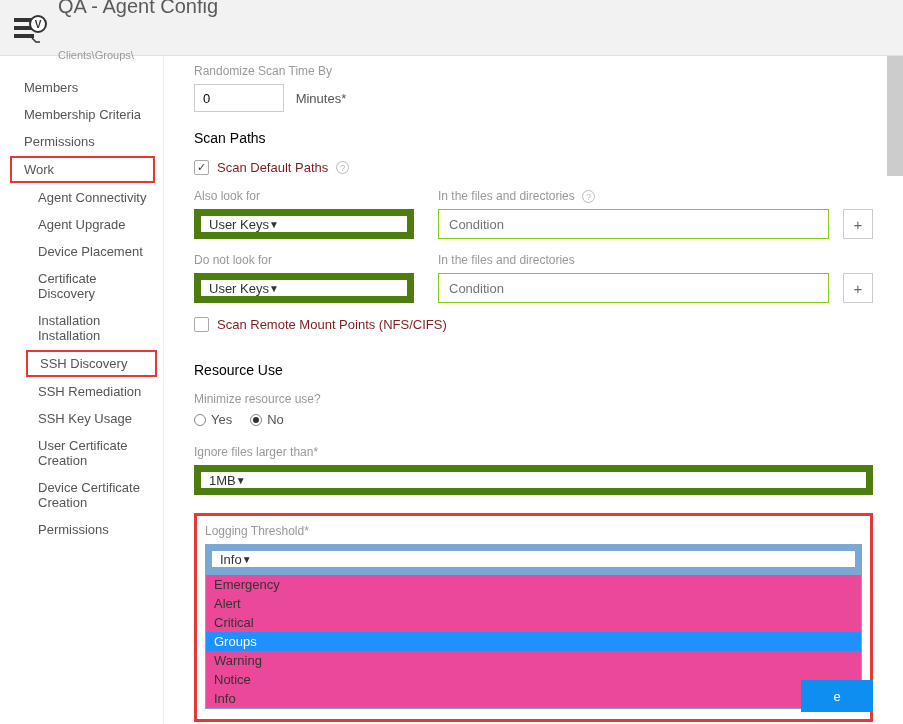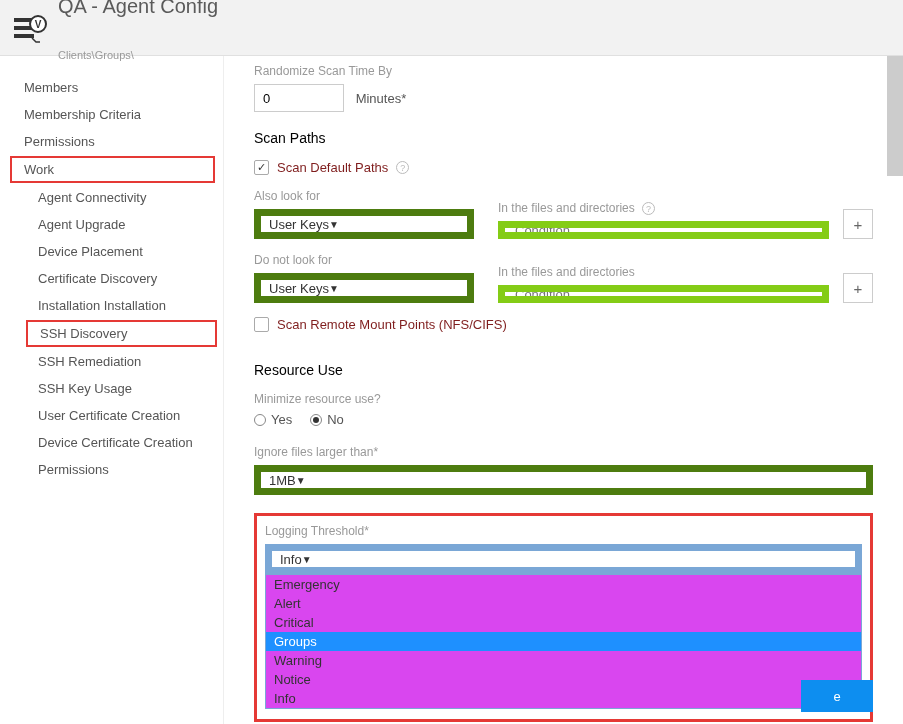--- a/index.html
+++ b/index.html
@@ -7,21 +7,21 @@
     
     .header { background: #f2f2f2; height: 56px; display: flex; align-items: center; padding: 8px 12px; border-bottom: 1px solid #e0e0e0; }
     .header-icon { width: 36px; height: 32px; margin-right: 10px; position: relative; }
     .header-icon svg { width: 36px; height: 32px; }
     .header-text { display: flex; flex-direction: column; gap: 29px; }
     .header-title { font-size: 20px; color: #5a5a5a; font-weight: normal; }
     .header-breadcrumb { font-size: 11px; color: #999; margin-top: 2px; }
     
     .body-wrap { display: flex; height: calc(100% - 56px); }
     
-    .sidebar { width: 224px; padding: 18px 0 0 0; border-right: 1px solid #eee; }
+    .sidebar { width: 164px; padding: 18px 0 0 0; border-right: 1px solid #eee; }
     .sidebar-item { padding: 6px 12px 6px 24px; color: #555; cursor: pointer; font-size: 13px; }
     .sidebar-sub { padding-left: 38px; }
     .hl-red { border: 2px solid #e53935; }
     .hl-work { margin: 1px 8px 1px 10px; padding: 4px 4px 4px 12px !important; }
     .hl-ssh { margin: 1px 6px 1px 26px; padding: 4px 4px 4px 12px !important; }
     
     .main { flex: 1; padding: 8px 30px 0 30px; overflow-y: auto; position: relative; }
     
     .field-label { color: #999; font-size: 12px; margin-bottom: 6px; display: block; }
     .field-row { margin-bottom: 18px; }
@@ -40,32 +40,32 @@
     
     .two-col { display: flex; gap: 24px; margin-bottom: 14px; }
     .col-left { width: 220px; }
     .col-right { flex: 1; display: flex; align-items: flex-end; gap: 14px; }
     .cond-col { flex: 1; }
     
     .select-box { border: 7px solid #4d7c0f; height: 30px; width: 100%; padding: 0 8px; font-size: 13px; display: flex; align-items: center; background: #fff; cursor: pointer; }
     .select-box .caret { font-size: 10px; color: #333; }
     .select-full { width: 100%; }
     
-    .cond-input { border: 7px solid #84cc16; height: 18px; width: 100%; padding: 0 10px; font-size: 13px; color: #aaa; }
+    .cond-input { border: 1px solid #84cc16; height: 30px; width: 100%; padding: 0 10px; font-size: 13px; color: #aaa; }
     
     .plus-btn { width: 30px; height: 30px; border: 1px solid #ccc; background: #fff; display: flex; align-items: center; justify-content: center; font-size: 15px; color: #666; cursor: pointer; }
     
     .radio-row { display: flex; align-items: center; gap: 18px; margin-top: 6px; }
     .radio-opt { display: flex; align-items: center; gap: 5px; color: #555; font-size: 13px; }
     .radio-dot { width: 12px; height: 12px; border: 1px solid #888; border-radius: 50%; display: inline-block; position: relative; }
     .radio-dot.sel::after { content: ""; position: absolute; width: 6px; height: 6px; background: #333; border-radius: 50%; top: 2px; left: 2px; }
     
     .log-section { border: 3px solid #e53935; padding: 8px 8px 10px 8px; margin-top: 6px; }
     
-    .dropdown-open { border: 1px solid #7aa7d6; background: #d946ef; margin-top: 0; }
+    .dropdown-open { border: 1px solid #7aa7d6; background: #ec4899; margin-top: 0; }
     .dd-opt { padding: 2px 8px; font-size: 13px; color: #333; cursor: pointer; }
     .dd-opt.hover { background: #1e90ff; color: #fff; }
     
     .save-btn { position: absolute; right: 30px; bottom: 12px; background: #0d8ef0; color: #fff; border: none; width: 72px; height: 32px; font-size: 13px; cursor: pointer; }
     
     .scrollbar-stub { position: absolute; right: 0; top: 56px; width: 16px; height: 120px; background: #ccc; border-radius: 0; }
   </style>
 </head>
 <body>
 

